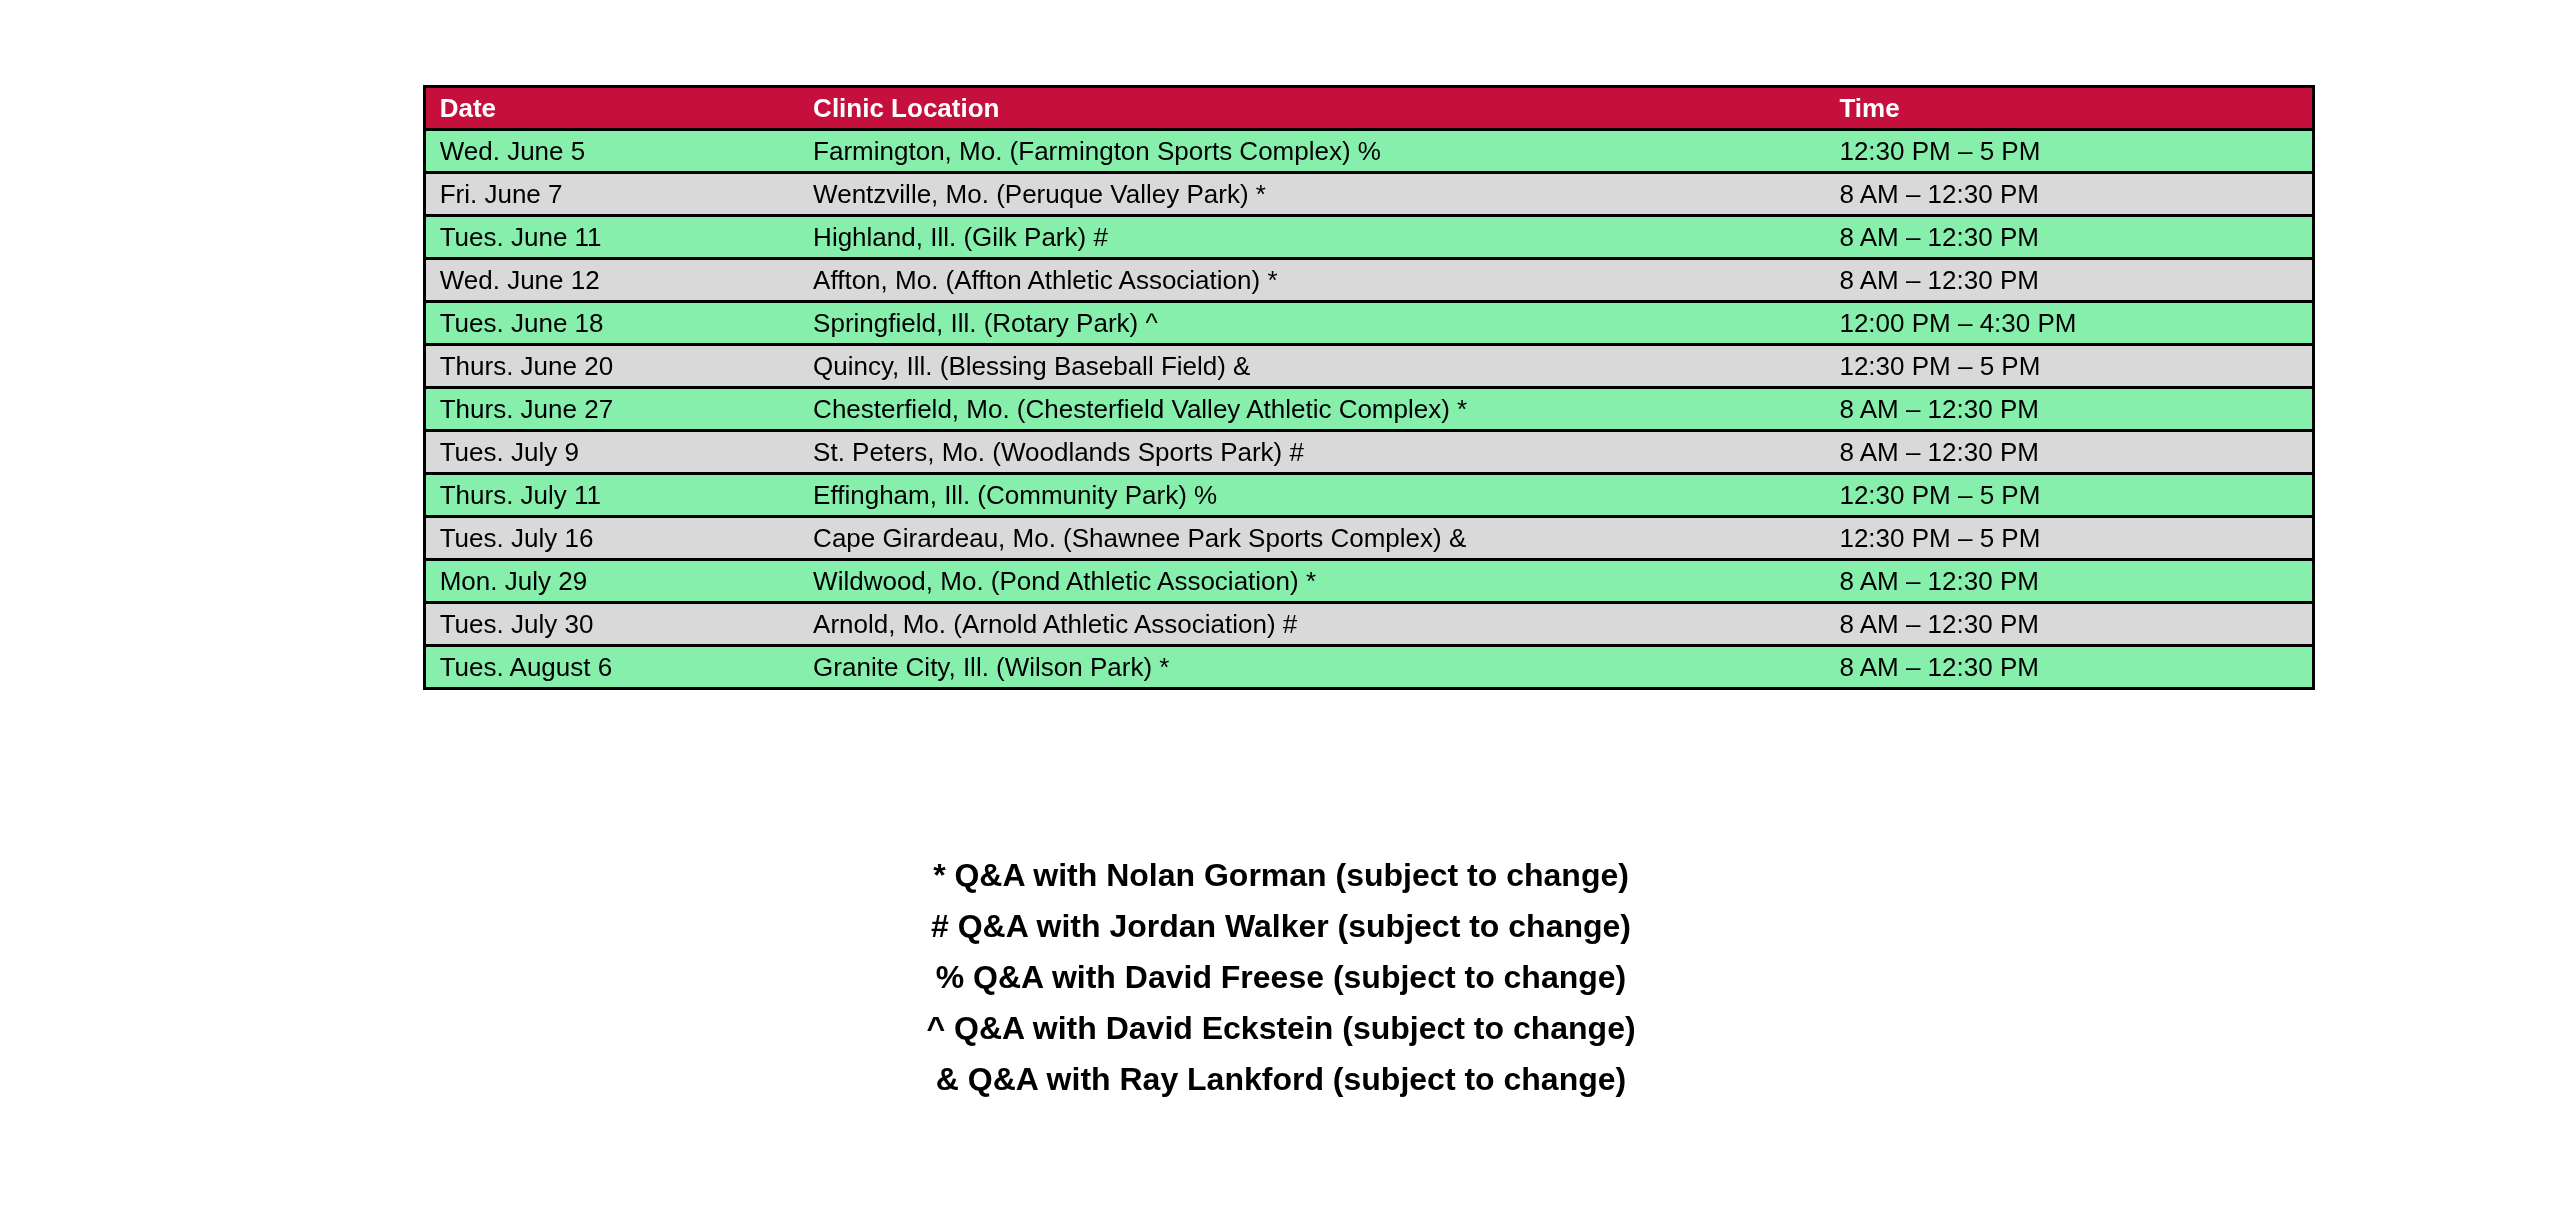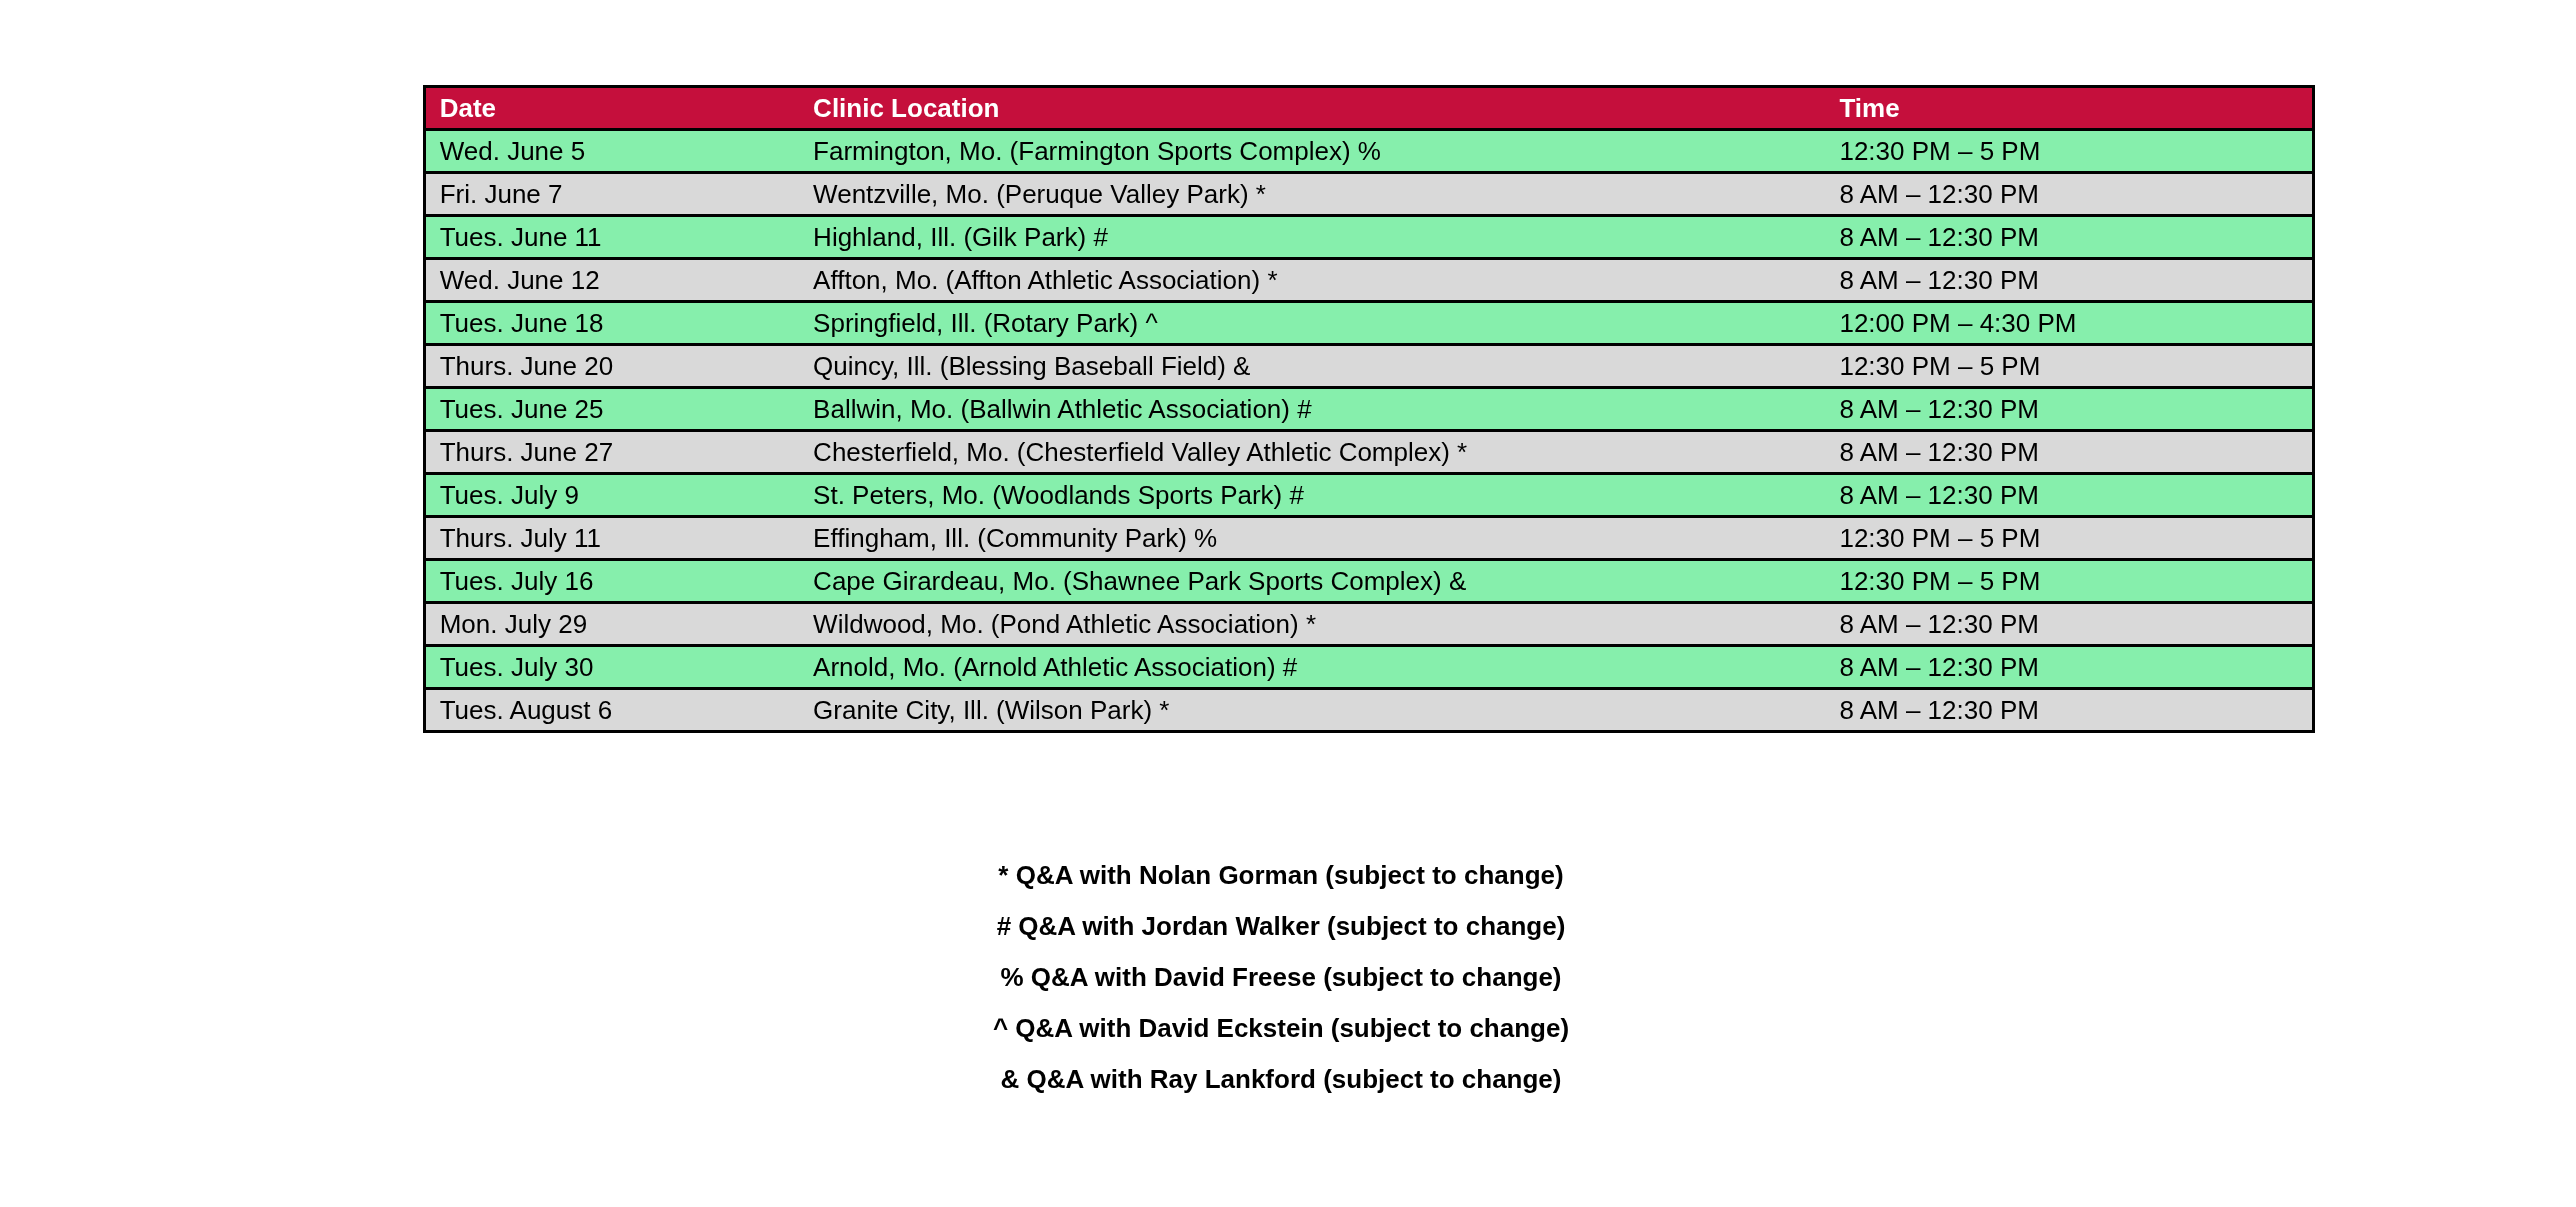--- a/index.html
+++ b/index.html
@@ -61,21 +61,21 @@
     background: var(--stripe);
   }
   .footnotes {
     position: absolute;
     left: 423px;
     top: 850px;
     width: 1716px;
     text-align: center;
   }
   .footnote-line {
-    font-size: 26px;
+    font-size: 32px;
     font-weight: bold;
     line-height: 51px;
     white-space: nowrap;
   }
 </style>
 </head>
 <body>
 
 <div class="table-wrap">
   <table class="clinic-table">
@@ -121,25 +121,20 @@
     <td>Springfield, Ill. (Rotary Park) ^</td>
     <td>12:00 PM – 4:30 PM</td>
   </tr>
 
   <tr>
     <td>Thurs. June 20</td>
     <td>Quincy, Ill. (Blessing Baseball Field) &amp;</td>
     <td>12:30 PM – 5 PM</td>
   </tr>
 
-  <tr>
-    <td>Tues. June 25</td>
-    <td>Ballwin, Mo. (Ballwin Athletic Association) #</td>
-    <td>8 AM – 12:30 PM</td>
-  </tr>
 
   <tr>
     <td>Thurs. June 27</td>
     <td>Chesterfield, Mo. (Chesterfield Valley Athletic Complex) *</td>
     <td>8 AM – 12:30 PM</td>
   </tr>
 
   <tr>
     <td>Tues. July 9</td>
     <td>St. Peters, Mo. (Woodlands Sports Park) #</td>

